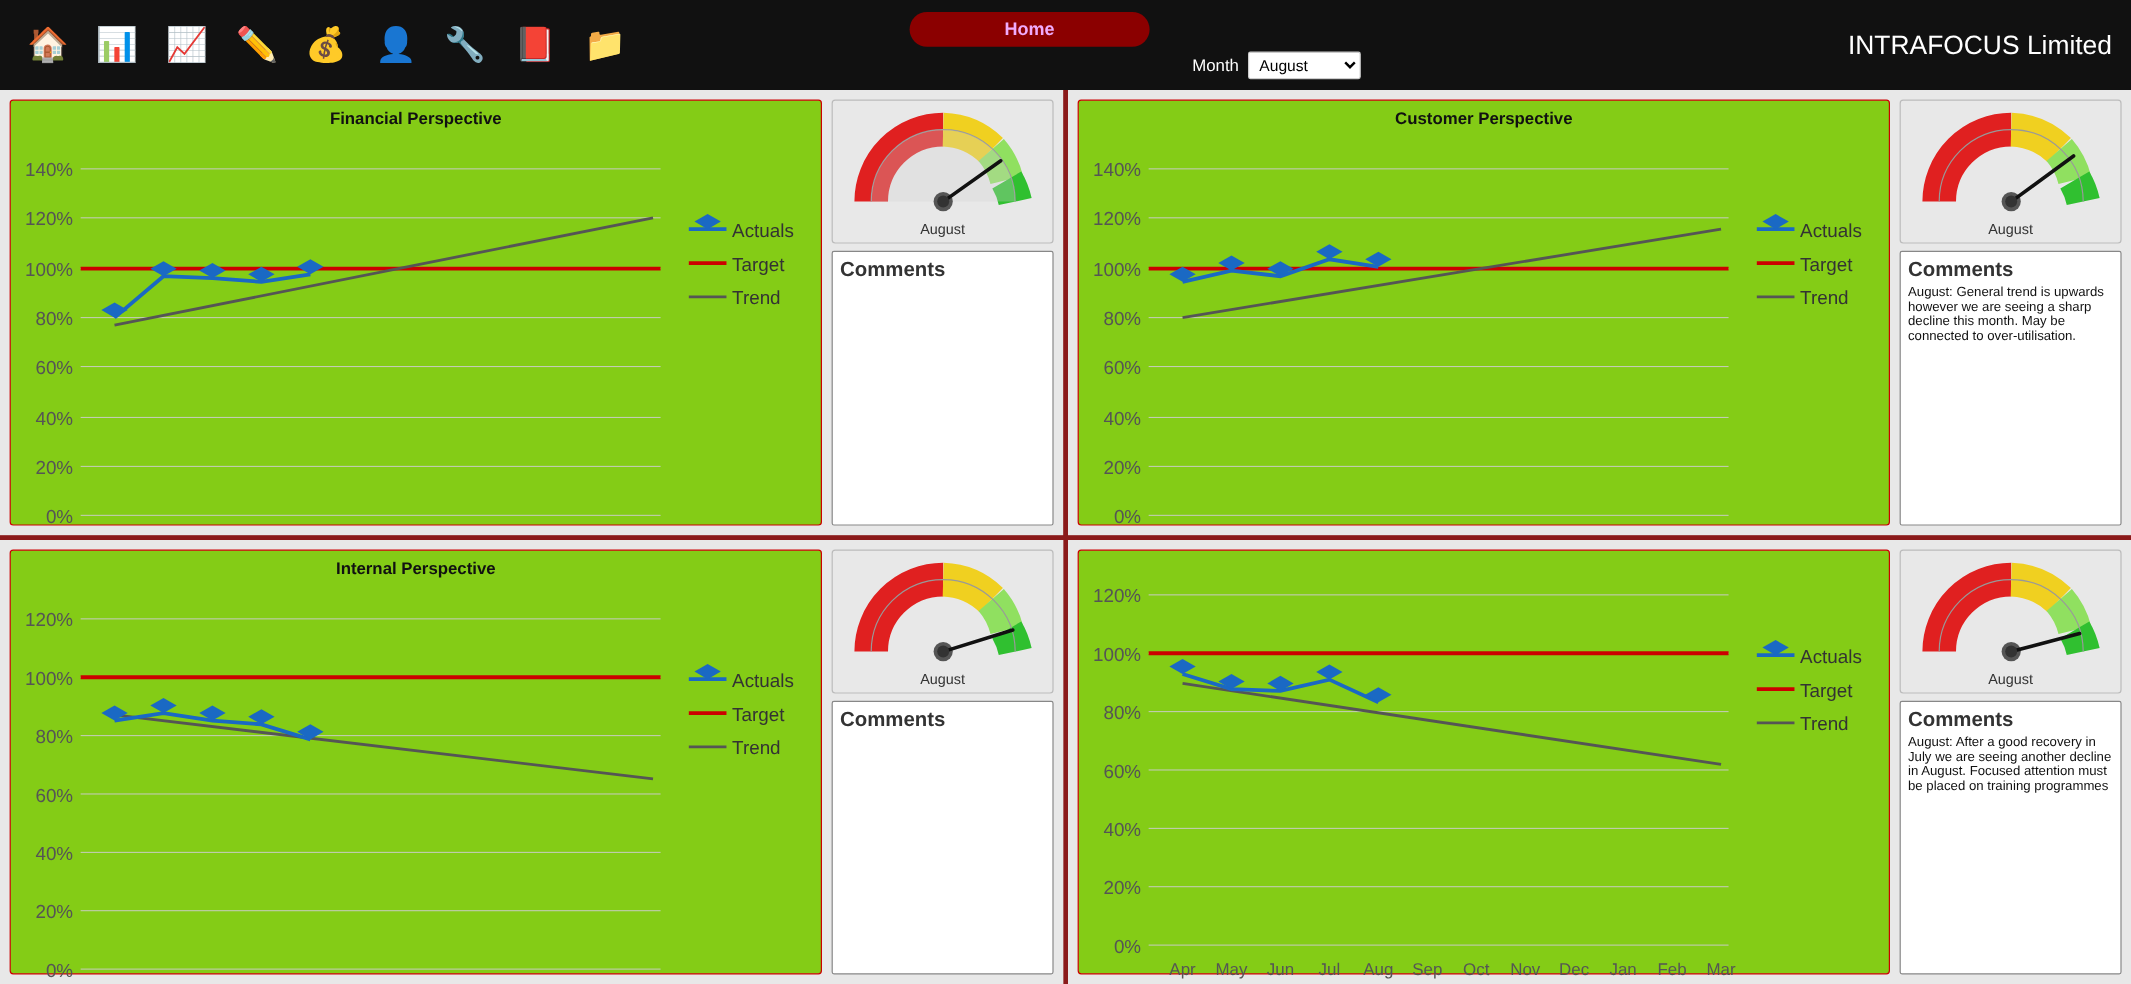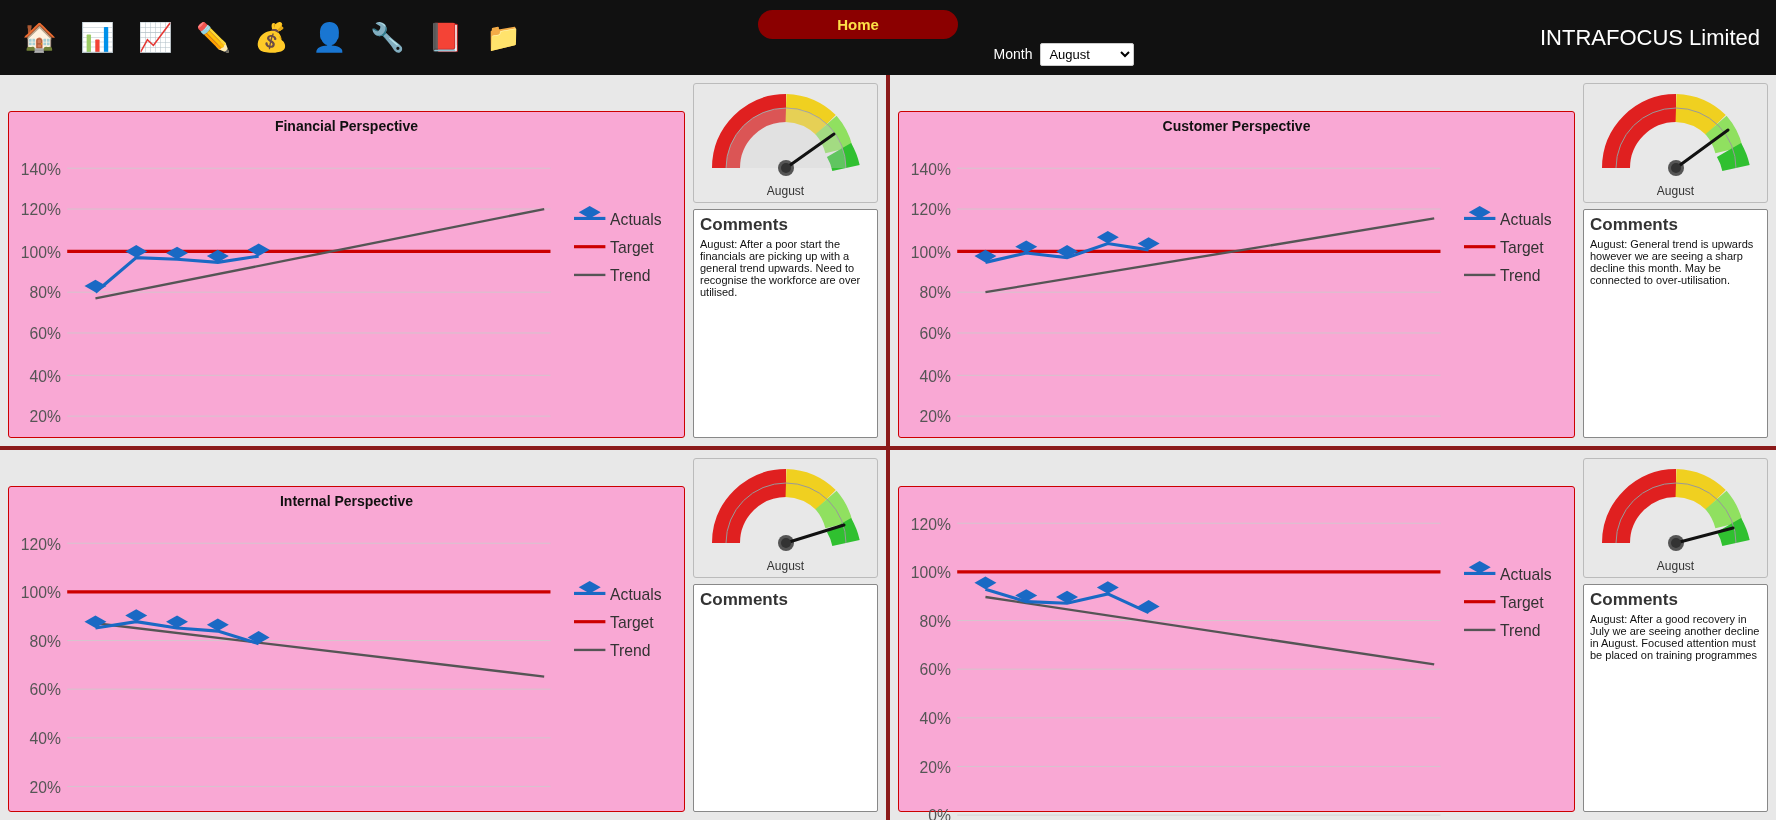--- a/index.html
+++ b/index.html
@@ -16,21 +16,21 @@
     }
     .nav-icon {
       width: 48px; height: 48px;
       display: flex; align-items: center; justify-content: center;
       cursor: pointer;
       font-size: 28px;
     }
     .nav-home-btn {
       background: #8b0000;
       border-radius: 20px;
-      color: #fde047;
+      color: #f0abfc;
       font-size: 15px;
       font-weight: bold;
       padding: 6px 40px;
       margin: 0 auto 0 160px;
       text-align: center;
       min-width: 200px;
     }
     .nav-month-area {
       display: flex;
       align-items: center;
@@ -81,28 +81,27 @@
       flex-direction: row;
       align-items: stretch;
       padding: 8px;
       gap: 8px;
       overflow: hidden;
     }
 
     
     .chart-panel {
       flex: 1;
-      background: #f9a8d4;
+      background: #84cc16;
       border: 1.5px solid #c00;
       border-radius: 3px;
       display: flex;
       flex-direction: column;
       padding: 6px 8px 4px 8px;
       min-width: 0;
-      margin-top: 28px;
     }
     .chart-title {
       text-align: center;
       font-weight: bold;
       font-size: 14px;
       margin-bottom: 4px;
       color: #111;
     }
     .chart-area {
       flex: 1;
@@ -257,21 +256,20 @@
 
           <circle cx="80" cy="78" r="8" fill="#555"></circle>
 
           <line x1="80" y1="78" x2="128" y2="44" stroke="#111" stroke-width="3" stroke-linecap="round"></line>
           <circle cx="80" cy="78" r="5" fill="#333"></circle>
         </svg>
         <span class="gauge-label">August</span>
       </div>
       <div class="comment-box">
         <div class="comment-title">Comments</div>
-        <span>August: After a poor start the financials are picking up with a general trend upwards.  Need to recognise the workforce are over utilised.</span>
       </div>
     </div>
   </div>
 
   <div class="divider-v"></div>
 
   <div class="quadrant" style="grid-column:3; grid-row:1;">
     <div class="chart-panel">
       <div class="chart-title">Customer Perspective</div>
       <div class="chart-area">

